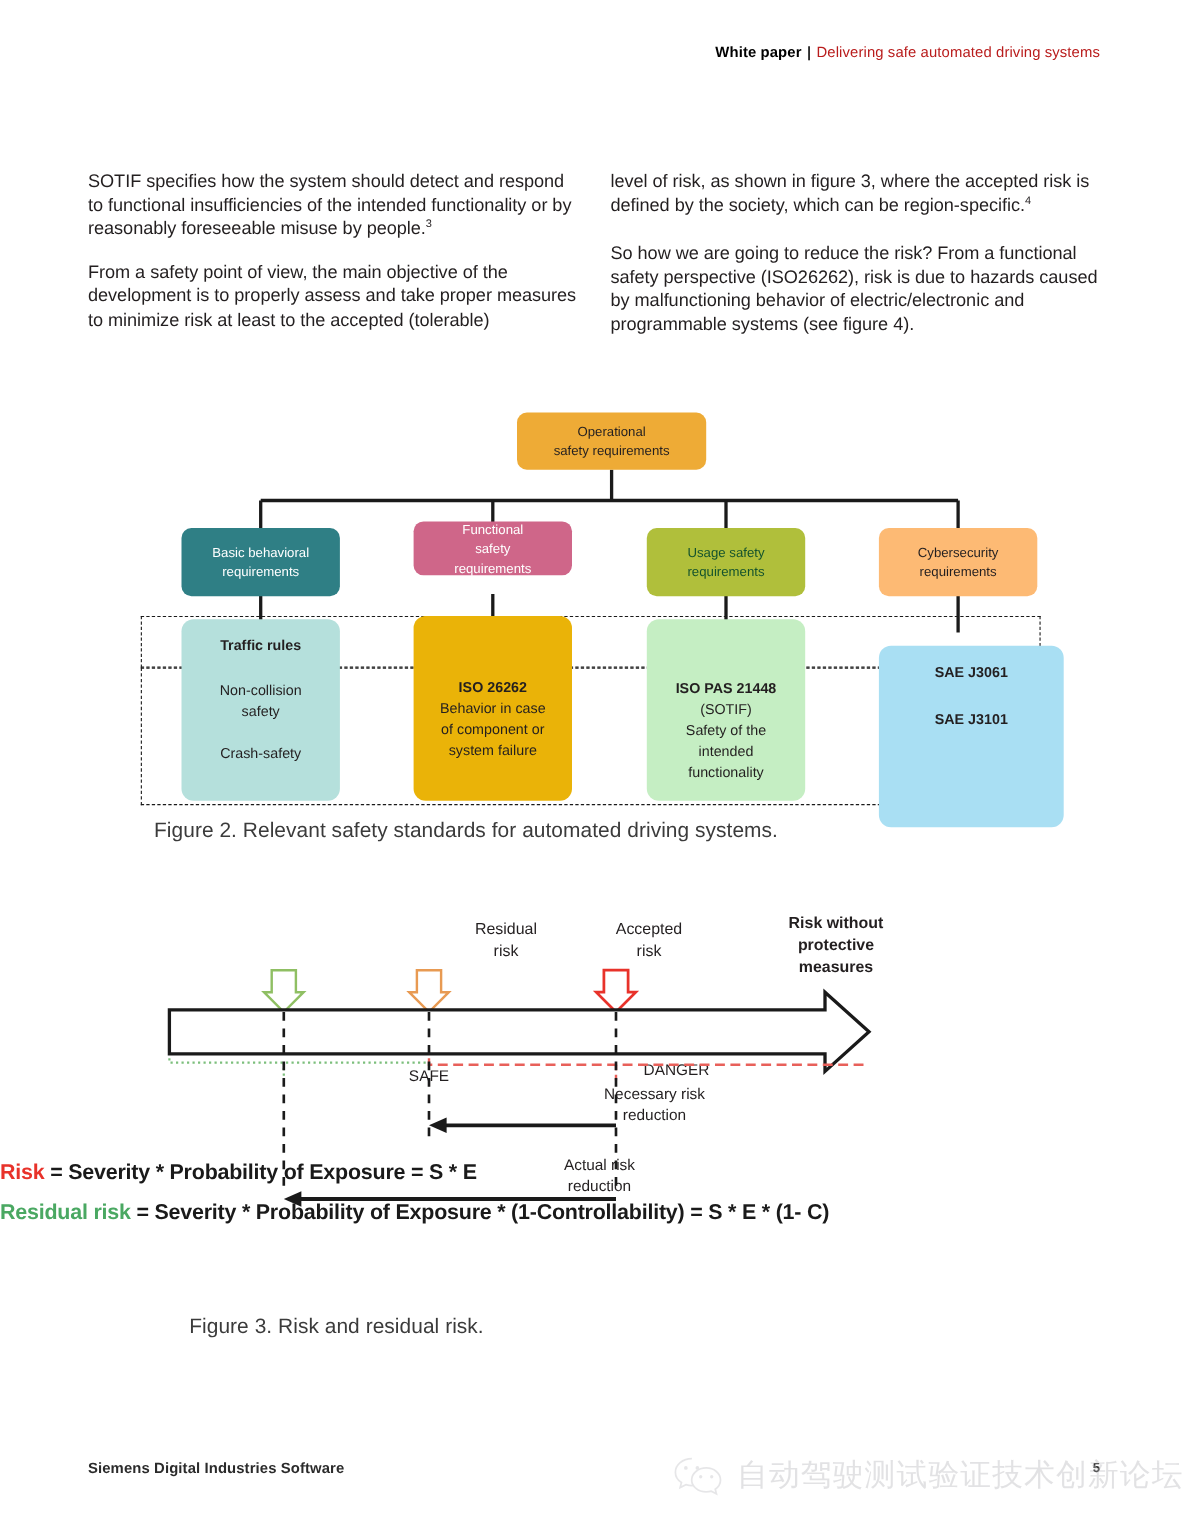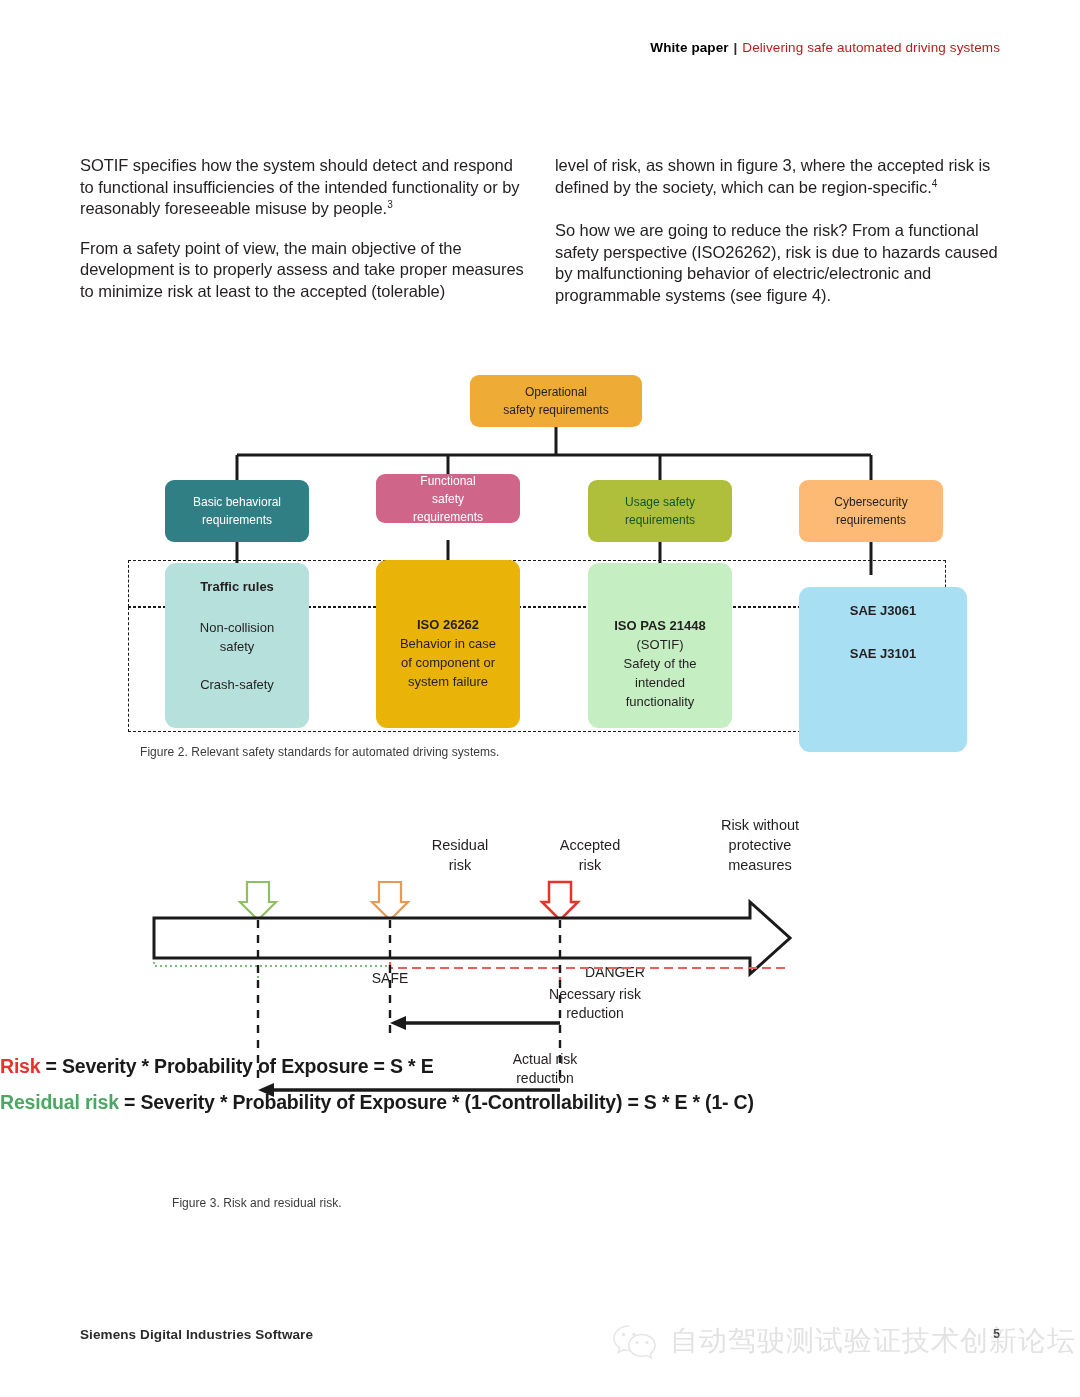--- a/index.html
+++ b/index.html
@@ -120,21 +120,21 @@
     position: absolute;
     border: 1.6px dashed #1a1a1a;
     box-sizing: border-box;
     z-index: 1;
   }
   .db-1 { left: 48px; top: 190px; width: 818px; height: 47px; }
   .db-2 { left: 48px; top: 237px; width: 818px; height: 125px; }
 
   .caption {
     position: absolute;
-    font-size: 12px;
+    font-size: 19px;
     color: #3b3b3b;
     letter-spacing: 0.05px;
   }
   .cap2 { left: 140px; top: 745px; }
   .cap3 { left: 172px; top: 1196px; }
 
   
   .fig3 {
     position: absolute;
     left: 150px;
@@ -144,21 +144,21 @@
   }
   .f3-label {
     position: absolute;
     text-align: center;
     font-size: 14.5px;
     line-height: 20px;
     color: #231f20;
   }
   .lbl-residual { left: 255px; top: 25px; width: 110px; }
   .lbl-accepted { left: 385px; top: 25px; width: 110px; }
-  .lbl-risk-wo  { left: 545px; top: 5px;  width: 130px; }
+  .lbl-risk-wo  { left: 545px; top: 20px;  width: 130px; font-weight: bold; }
   .lbl-safe     { left: 200px; top: 158px; width: 80px; font-size: 14px; }
   .lbl-danger   { left: 410px; top: 152px; width: 110px; font-size: 14px;}
   .lbl-necessary{ left: 350px; top: 175px; width: 190px; font-size: 14px; line-height: 19px;}
   .lbl-actual   { left: 300px; top: 240px; width: 190px; font-size: 14px; line-height: 19px;}
   .lbl-riskword {
     position: absolute; left: 548px; top: 105px;
     font-size: 20px; font-weight: bold; color: #e8322a; letter-spacing: 0.5px;
   }
 
   .formulas {

